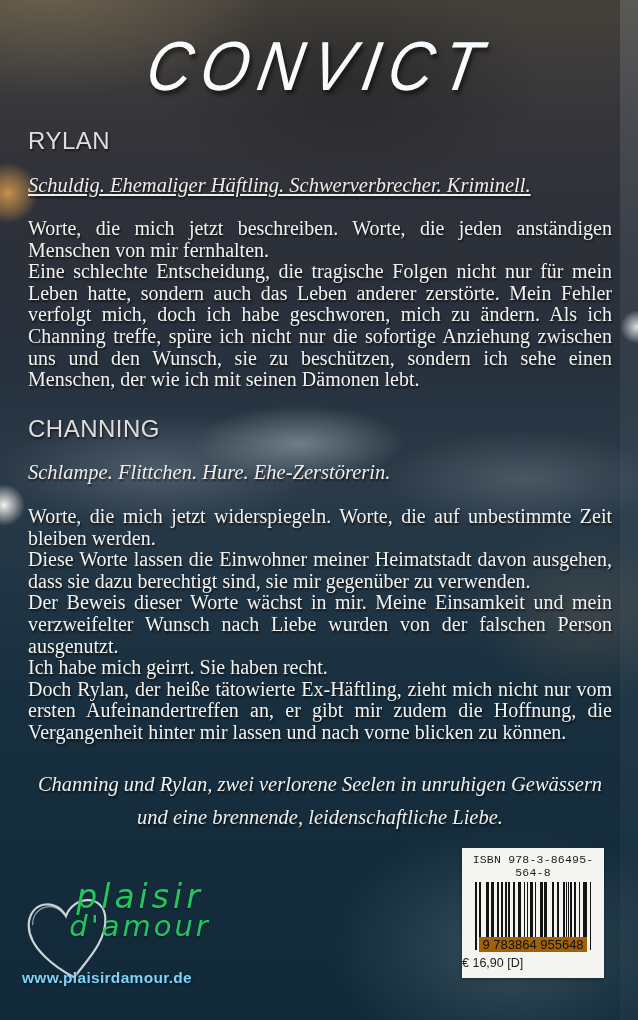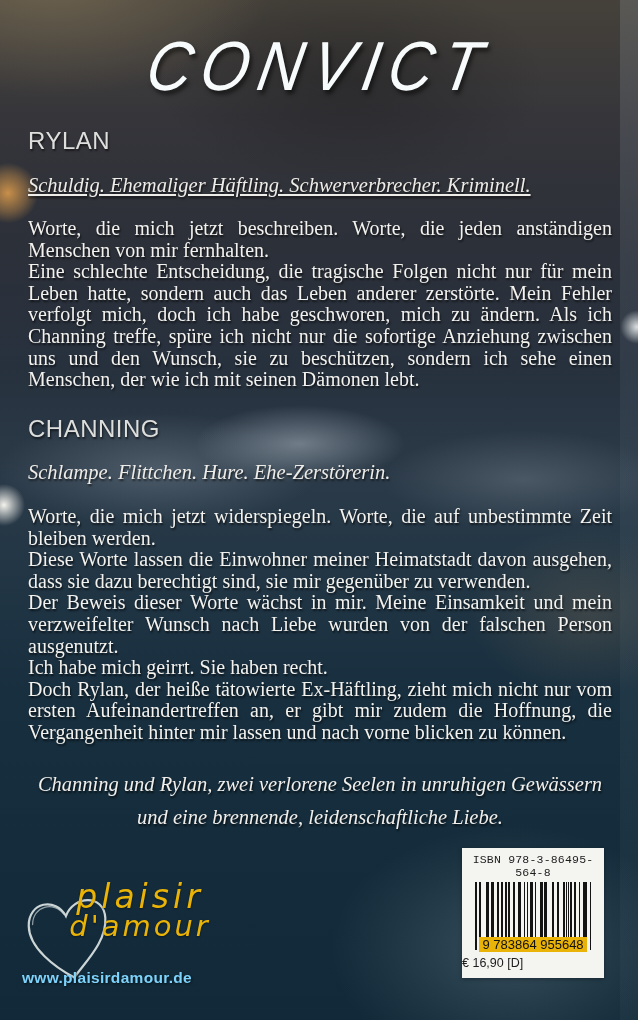--- a/index.html
+++ b/index.html
@@ -73,32 +73,32 @@
   .barcode-bars {
     height:68px; margin:3px 13px 0 13px;
     background:
       repeating-linear-gradient(90deg,#141414 0 2px, rgba(0,0,0,0) 2px 5px, #141414 5px 6px, rgba(0,0,0,0) 6px 11px),
       repeating-linear-gradient(90deg,#141414 0 1px, rgba(0,0,0,0) 1px 4px, #141414 4px 6px, rgba(0,0,0,0) 6px 13px);
   }
   .barcode-digits {
     margin-top:-13px; text-align:center;
     font-family:"Liberation Sans", sans-serif; font-size:13px; color:#111;
   }
-  .barcode-digits span { background:#eab308; padding:0 3px; }
+  .barcode-digits span { background:#a16207; padding:0 3px; }
   .isbn-price {
     margin-top:4px; padding-right:9px;
     font-family:"Liberation Sans", sans-serif; font-size:12.5px; color:#1c1c1c;
   }
   
   .publisher { position:absolute; left:20px; top:876px; width:230px; height:134px; }
   .heart { position:absolute; left:0; top:12px; }
   .pub-name {
     position:absolute; left:42px; top:4px; width:156px; text-align:center;
     font-family:"DejaVu Sans", sans-serif; font-style:italic;
-    color:#eab308; text-shadow:0 1px 2px rgba(0,0,0,0.4);
+    color:#22c55e; text-shadow:0 1px 2px rgba(0,0,0,0.4);
   }
   .pub-name .l1 { font-size:33px; letter-spacing:4px; line-height:34px; }
   .pub-name .l2 { font-size:29px; letter-spacing:3px; line-height:30px; margin-top:-3px; }
   .pub-url {
     position:absolute; left:2px; top:93px;
     font-family:"Liberation Sans", sans-serif; font-weight:bold;
     font-size:15.5px; letter-spacing:0.3px; color:#7dd3fc;
     text-shadow:1px 1px 2px rgba(0,0,0,0.5);
   }
 </style>

